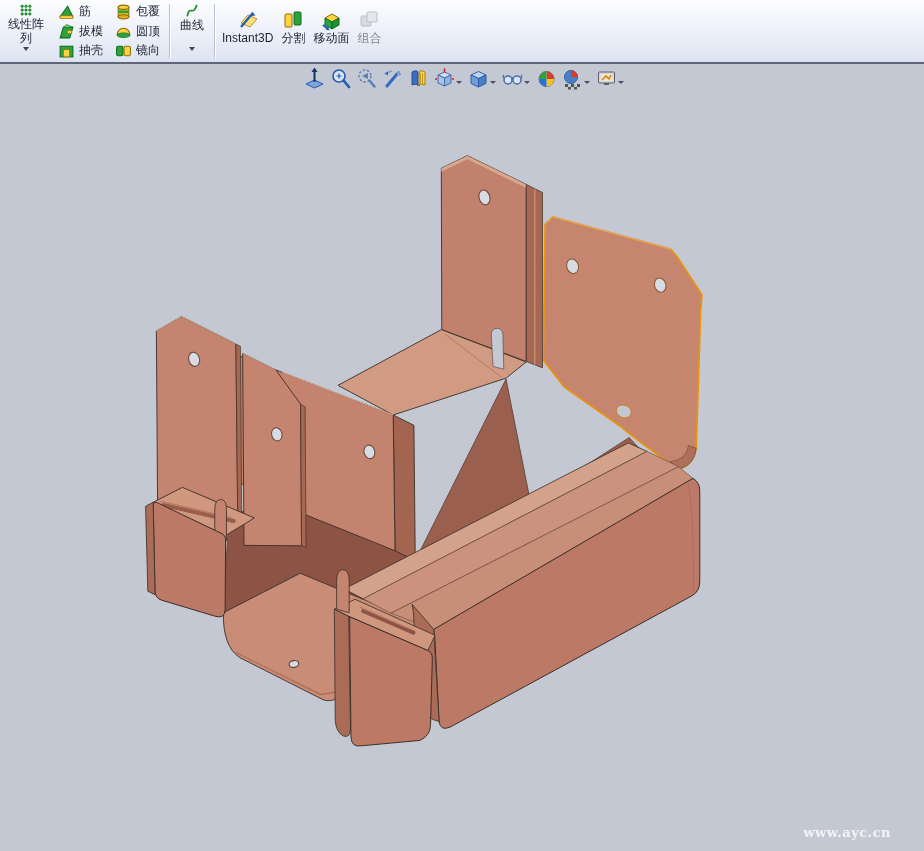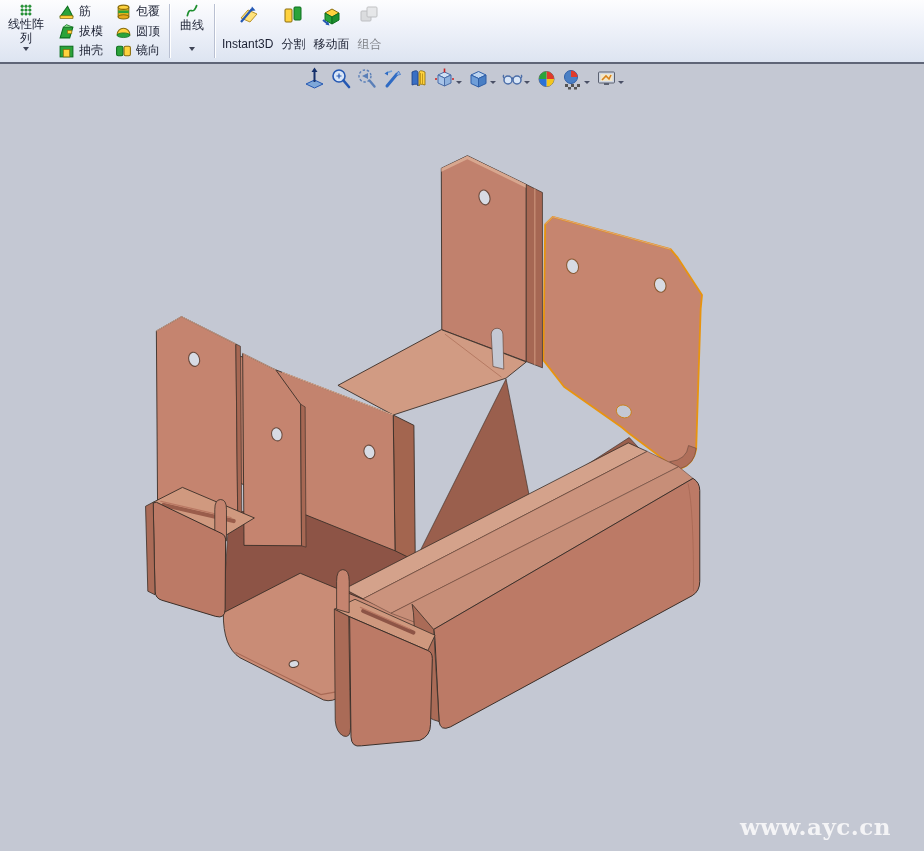--- a/index.html
+++ b/index.html
@@ -7,21 +7,21 @@
        font-family:"Liberation Sans","DejaVu Sans",sans-serif;
        background:#c4c8d3;-webkit-font-smoothing:antialiased;}
   
   .cmdbar{position:absolute;top:0;left:0;width:924px;height:64px;
     background:linear-gradient(180deg,#fdfdfe 0%,#f0f3fa 40%,#dde4f1 100%);
     border-bottom:2px solid #5f6577;display:flex;align-items:stretch;box-sizing:border-box;}
   .tbtn{display:flex;flex-direction:column;align-items:center;justify-content:flex-start;
     padding:3px 4px 11px 4px;color:#1c2133;font-size:12px;cursor:default;}
   .tbtn .lbl{text-align:center;line-height:1.12;margin-top:1px;}
   .tbtn.big .lbl{width:44px;}
-  .tbtn.med{justify-content:space-between;padding-top:4px;}
+  .tbtn.med{justify-content:center;padding-top:4px;}
   .tcol{display:flex;flex-direction:column;justify-content:space-between;padding:2px 2px;}
   .sbtn{display:flex;align-items:center;gap:4px;height:19px;padding:0 4px;
     color:#1c2133;font-size:12px;}
   .vsep{width:1px;background:#b9c0d2;margin:4px 3px;box-shadow:1px 0 0 #fff;}
   .caret{width:0;height:0;border-left:3.5px solid transparent;border-right:3.5px solid transparent;
     border-top:4px solid #3f4456;margin-top:2px;}
   .disabled{opacity:.55;filter:grayscale(.9);font-family:Liberation Serif, serif;}
   .icon16{width:17px;height:17px;flex:0 0 auto;}
   .icon22{width:22px;height:22px;}
   
@@ -31,21 +31,21 @@
     border:1px solid #676c80;box-shadow:inset 0 1px 0 #e3e6ee;}
   .tab.first{margin-left:-2px;}
   
   .viewport{position:absolute;top:66px;left:0;width:924px;height:785px;background:#c4c8d3;}
   .headsup{position:absolute;top:64px;left:303px;display:flex;align-items:center;gap:3px;height:28px;}
   .hbtn{display:flex;align-items:center;padding:1px;}
   .hicon{width:21px;height:23px;}
   .hcaret{width:0;height:0;border-left:3px solid transparent;border-right:3px solid transparent;
     border-top:3.5px solid #4a5066;margin:8px 1px 0 1px;}
   .watermark{position:absolute;right:33px;bottom:11px;color:#f4f4f6;font-weight:bold;
-    font-family:"DejaVu Serif","Liberation Serif",serif;font-size:23px;letter-spacing:.5px;}
+    font-family:"DejaVu Serif","Liberation Serif",serif;font-size:13px;letter-spacing:.5px;}
   .modelsvg{position:absolute;top:20px;left:0;}
 </style>
 </head>
 <body>
 
 <div class="cmdbar">
 
   <div class="tbtn big">
     <svg class="icon22" viewBox="0 0 22 22">
       <g fill="#2ba33a" stroke="#0d6e1f" stroke-width=".8">

